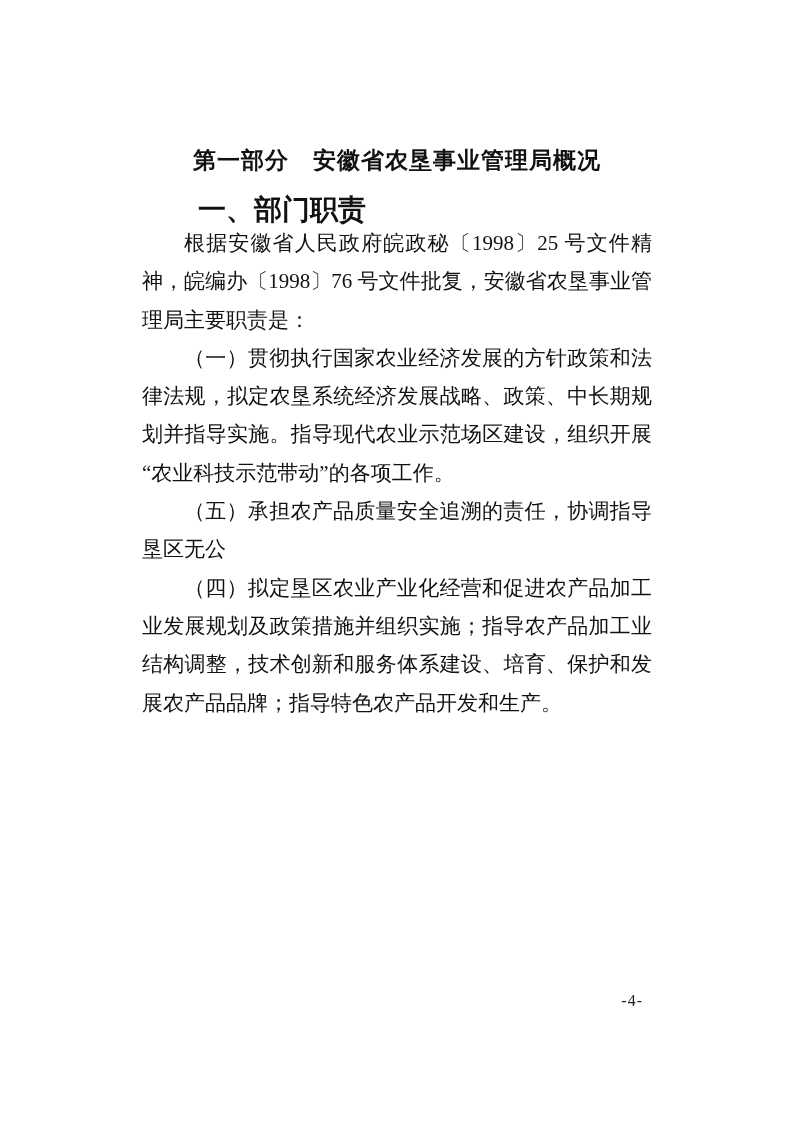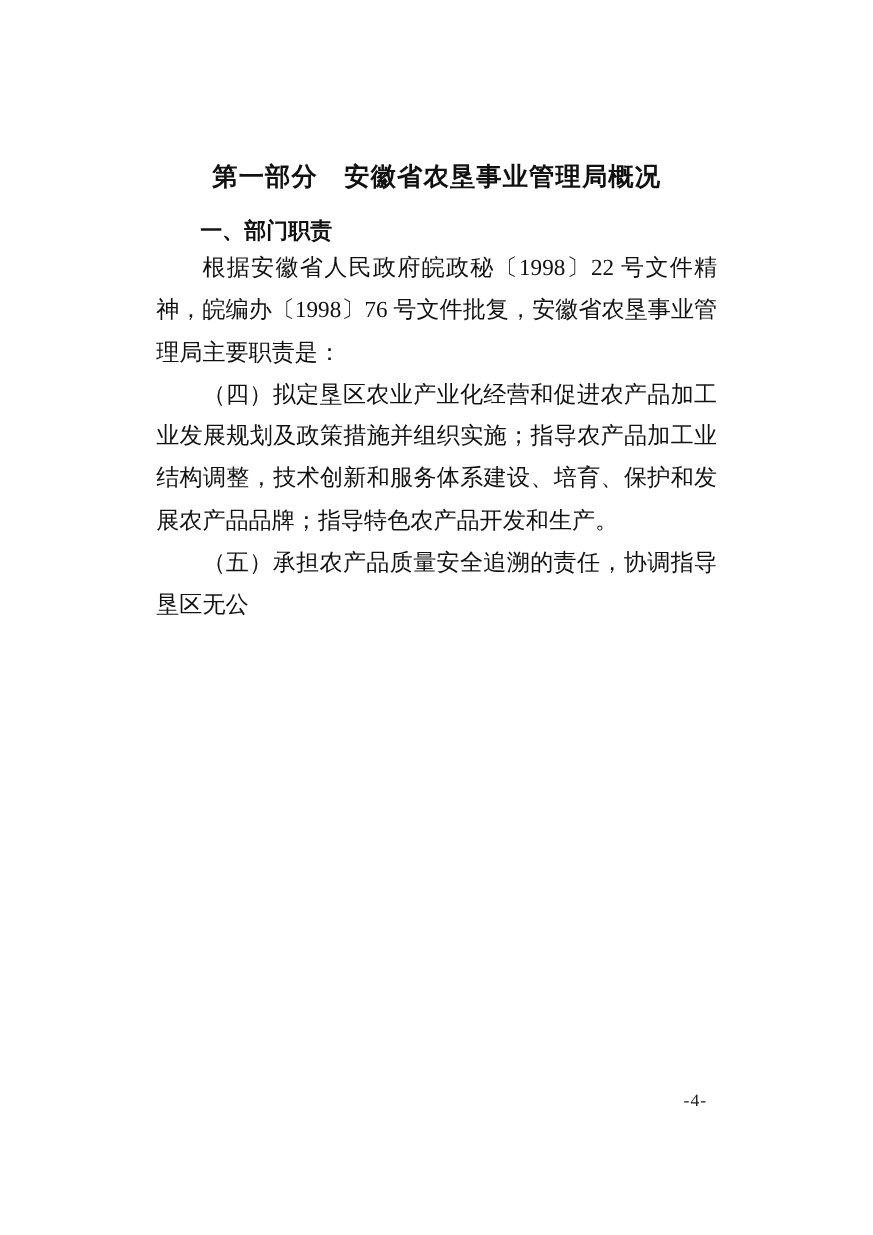--- a/index.html
+++ b/index.html
@@ -26,21 +26,21 @@
     font-weight: bold;
     font-size: 23px;
     line-height: 28px;
     letter-spacing: 1px;
     white-space: nowrap;
   }
   .section-heading {
     margin: 22px 0 0 0;
     font-family: "Liberation Sans", "DejaVu Sans", sans-serif;
     font-weight: bold;
-    font-size: 20px;
+    font-size: 28px;
     line-height: 28px;
     text-indent: 2em;
   }
   .body-text {
     margin: 0;
     font-size: 21px;
     line-height: 38.3px;
     text-align: justify;
     text-justify: inter-ideograph;
   }
@@ -62,20 +62,21 @@
 </head>
 <body>
 
 <div class="page">
 
   <h1 class="doc-title">第一部分　安徽省农垦事业管理局概况</h1>
 
   <h2 class="section-heading">一、部门职责</h2>
 
   <div class="body-text">
-    <p>根据安徽省人民政府皖政秘〔1998〕22 号文件精神，皖编办〔1998〕76 号文件批复，安徽省农垦事业管理局主要职责是：</p>
+    <p>根据安徽省人民政府皖政秘〔1998〕25 号文件精神，皖编办〔1998〕76 号文件批复，安徽省农垦事业管理局主要职责是：</p>
+    <p>（一）贯彻执行国家农业经济发展的方针政策和法律法规，拟定农垦系统经济发展战略、政策、中长期规划并指导实施。指导现代农业示范场区建设，组织开展“农业科技示范带动”的各项工作。</p>
+    <p>（五）承担农产品质量安全追溯的责任，协调指导垦区无公</p>
     <p>（四）拟定垦区农业产业化经营和促进农产品加工业发展规划及政策措施并组织实施；指导农产品加工业结构调整，技术创新和服务体系建设、培育、保护和发展农产品品牌；指导特色农产品开发和生产。</p>
-    <p>（五）承担农产品质量安全追溯的责任，协调指导垦区无公</p>
   </div>
 
   <div class="page-number">-4-</div>
 
 </div>
 
 </body></html>

